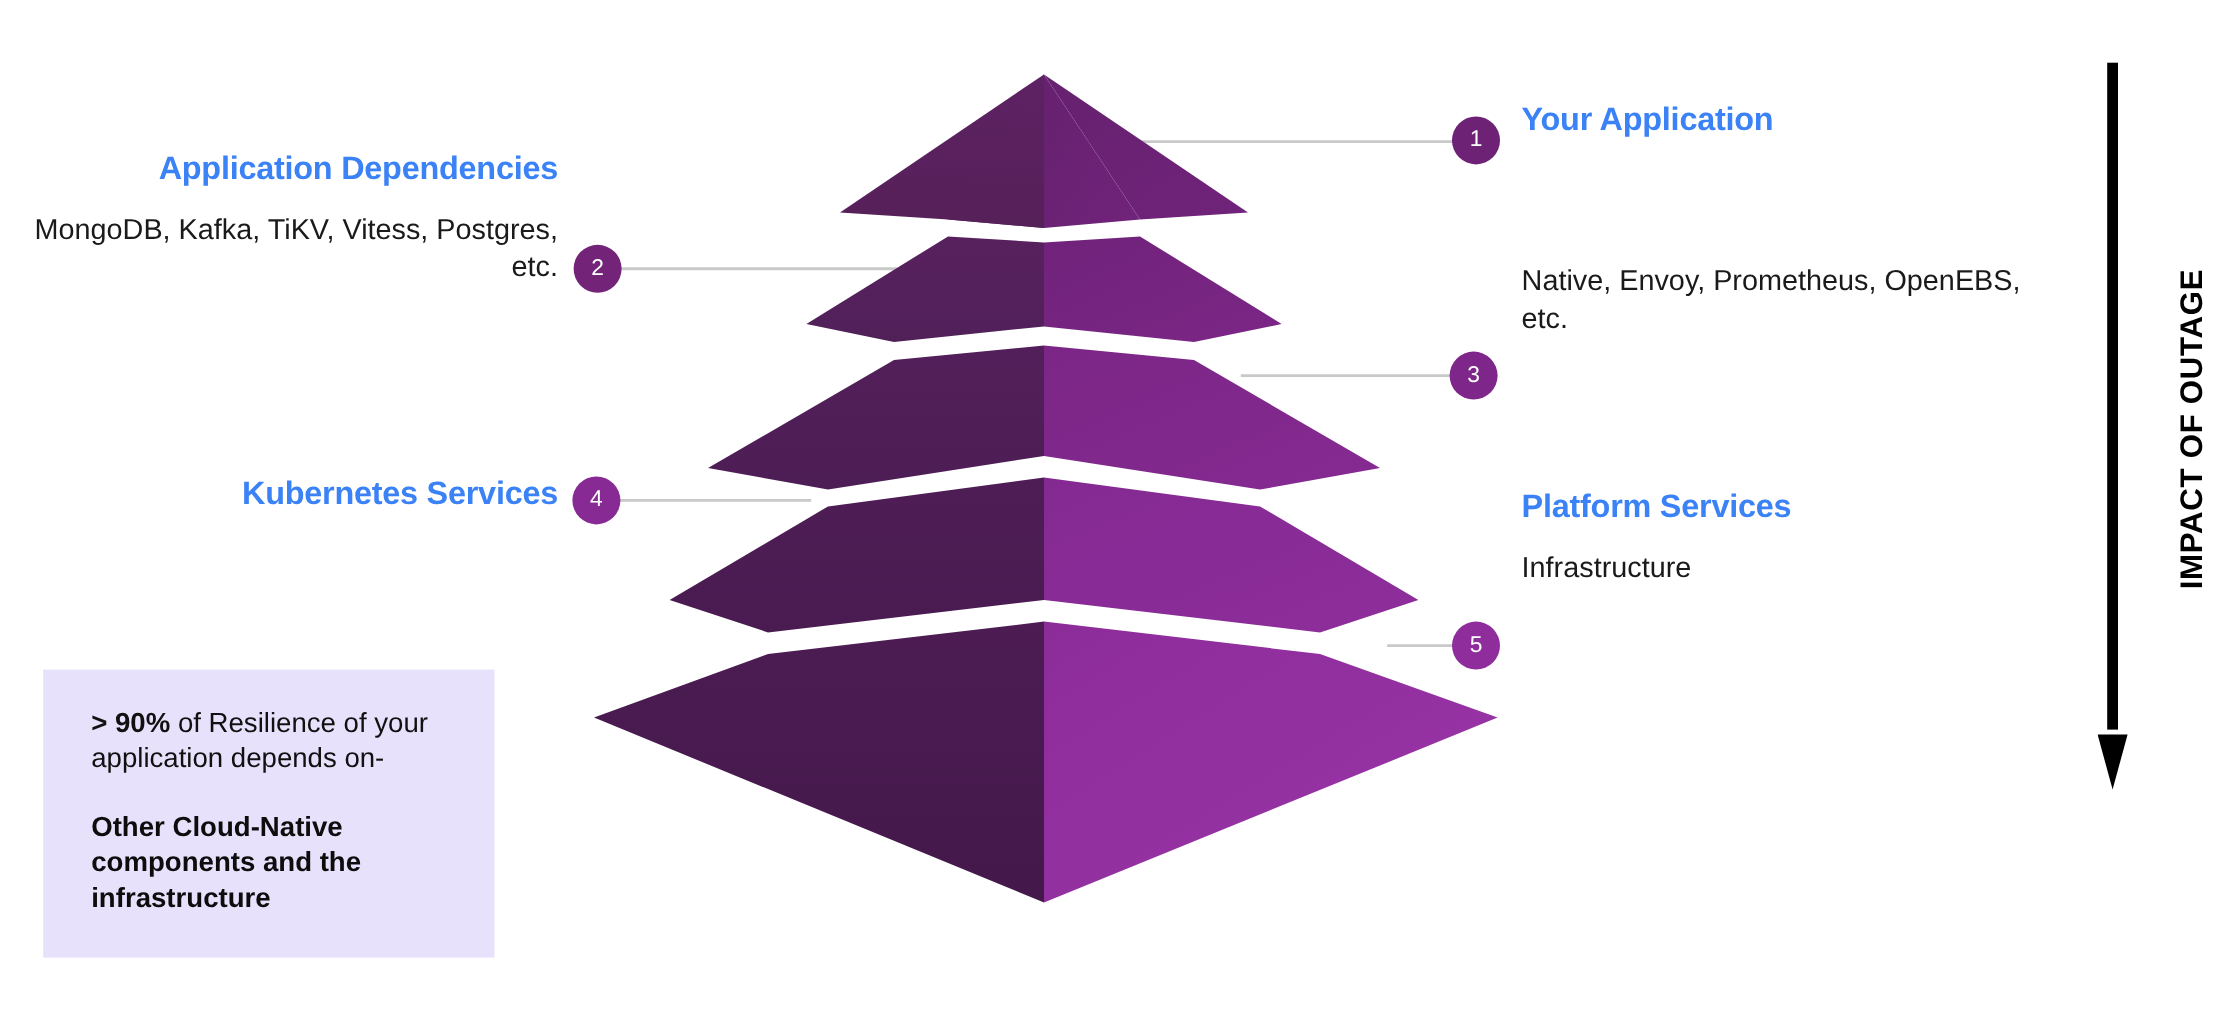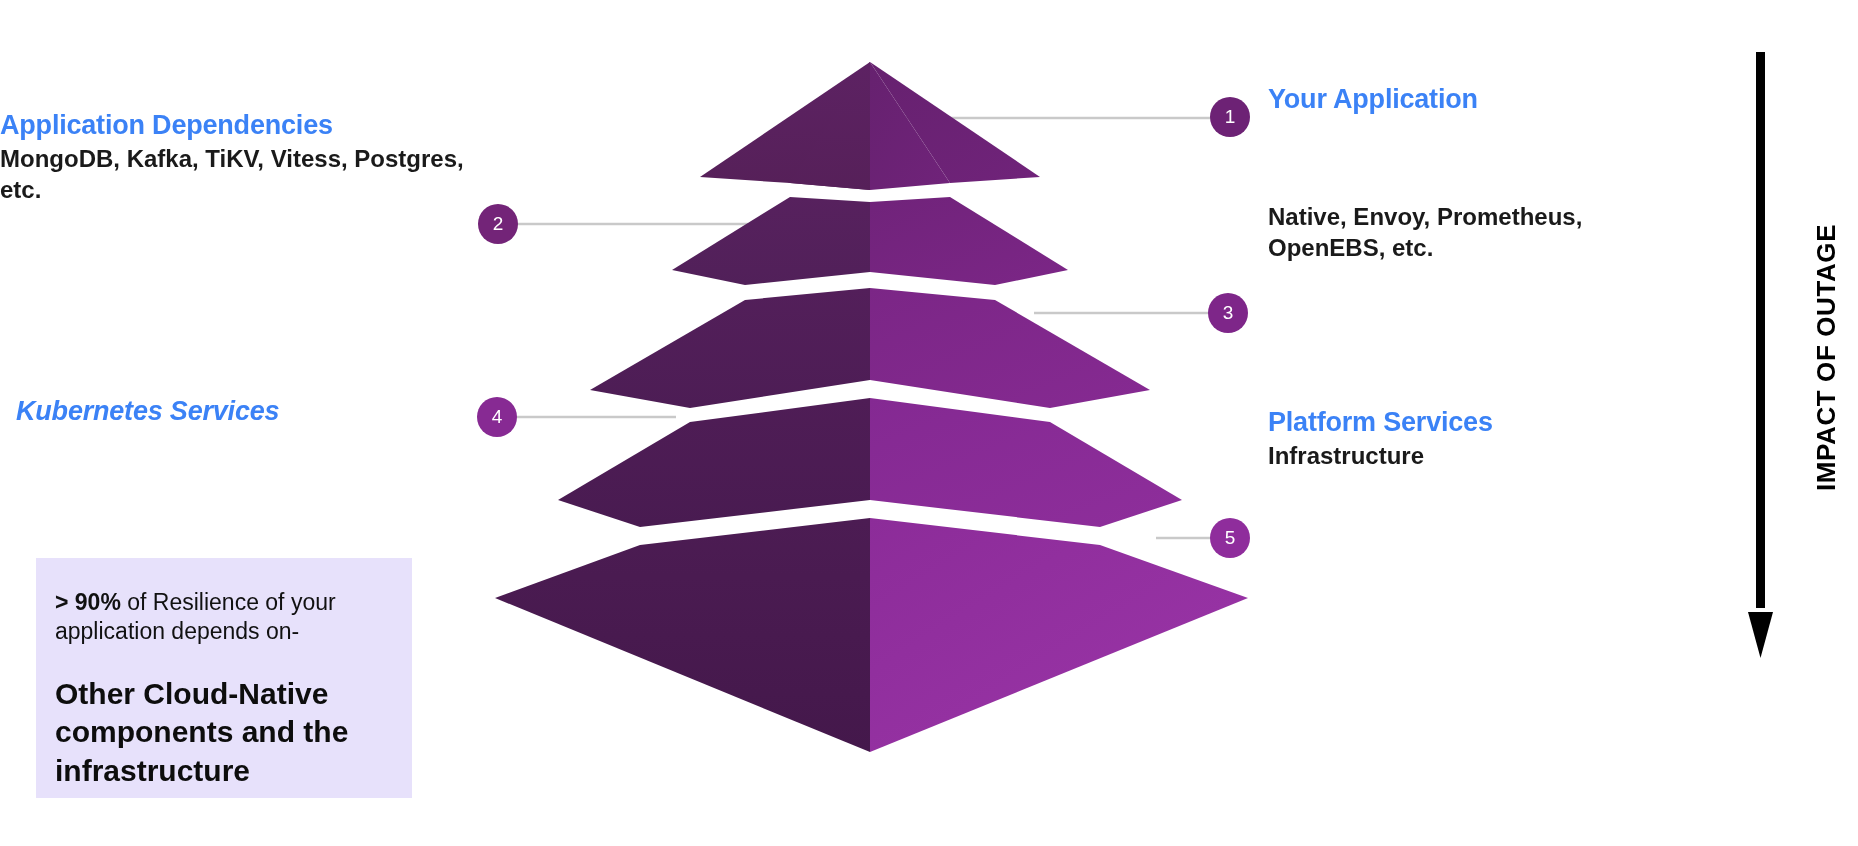--- a/index.html
+++ b/index.html
@@ -36,30 +36,30 @@
   .label-title {
     font-size: 27px;
     font-weight: bold;
     color: #3b82f6;
     line-height: 1.18;
     letter-spacing: -0.2px;
     white-space: nowrap;
   }
   .label-sub {
     font-size: 24px;
-    font-weight: bold;
+    font-weight: normal;
     color: #1a1a1a;
     line-height: 1.28;
-    margin-top: 2px;
+    margin-top: 20px;
   }
 
   .lbl-app        { left: 1268px; top: 84px; }
-  .lbl-appdeps    { left: 0px;    top: 110px; width: 465px; }
+  .lbl-appdeps    { left: 0px;    top: 125px; width: 465px; text-align: right; }
   .lbl-cloud      { left: 1268px; top: 200px; width: 420px; }
-  .lbl-k8s        { left: 16px;    top: 396px; width: 465px; text-align: left; font-style: italic; }
+  .lbl-k8s        { left: 0px;    top: 396px; width: 465px; text-align: right; }
   .lbl-platform   { left: 1268px; top: 407px; width: 420px; }
 
   
   .marker {
     position: absolute;
     width: 40px;
     height: 40px;
     border-radius: 50%;
     display: flex;
     align-items: center;
@@ -79,31 +79,31 @@
 
   
   #callout {
     position: absolute;
     left: 36px;
     top: 558px;
     width: 376px;
     height: 240px;
     background: #e7e1fb;
     box-sizing: border-box;
-    padding: 30px 26px 0 19px;
+    padding: 30px 26px 0 40px;
     z-index: 5;
   }
   .callout-p1 {
     font-size: 23px;
     line-height: 1.28;
     color: #111111;
   }
   .callout-p1 b { font-weight: bold; }
   .callout-p2 {
-    font-size: 30px;
+    font-size: 23px;
     font-weight: bold;
     line-height: 1.28;
     color: #0d0d0d;
     margin-top: 28px;
   }
 
   
   #impact-axis {
     position: absolute;
     left: 1748px;

